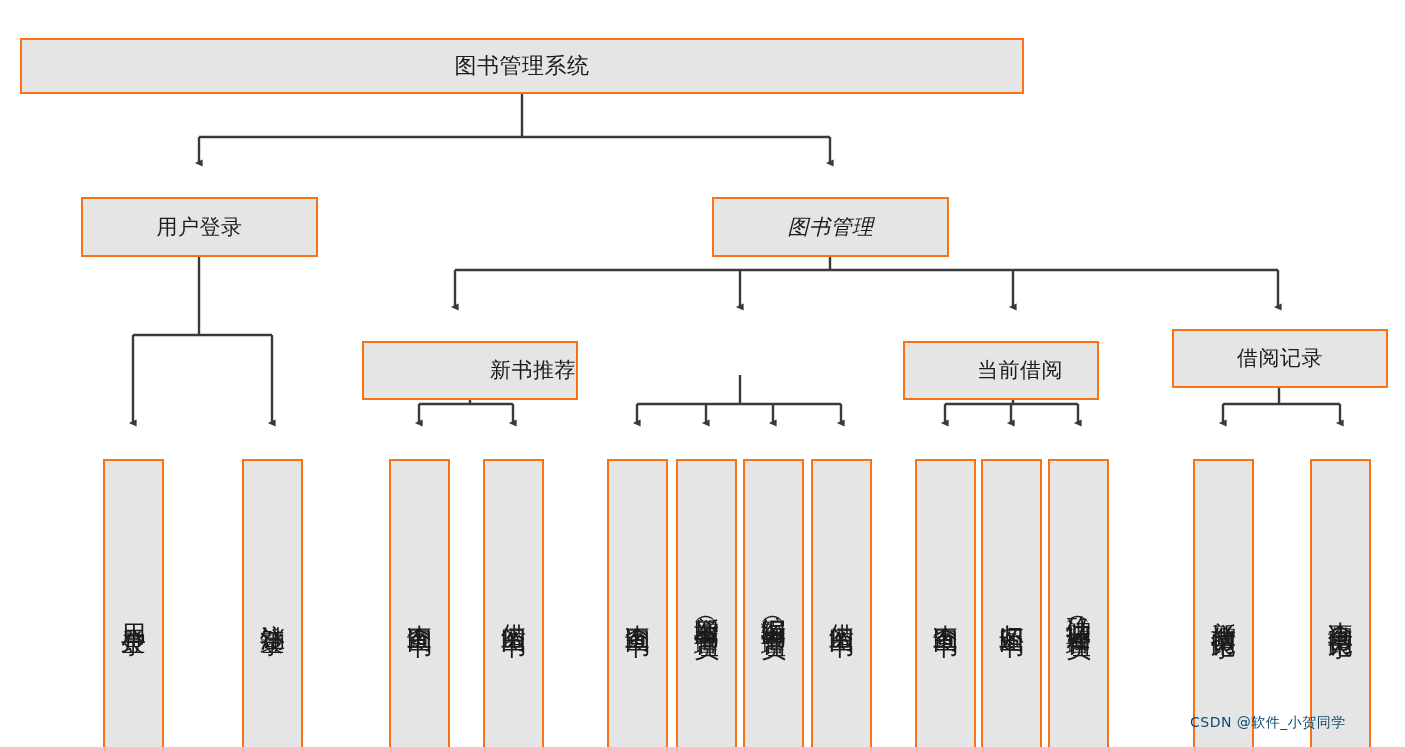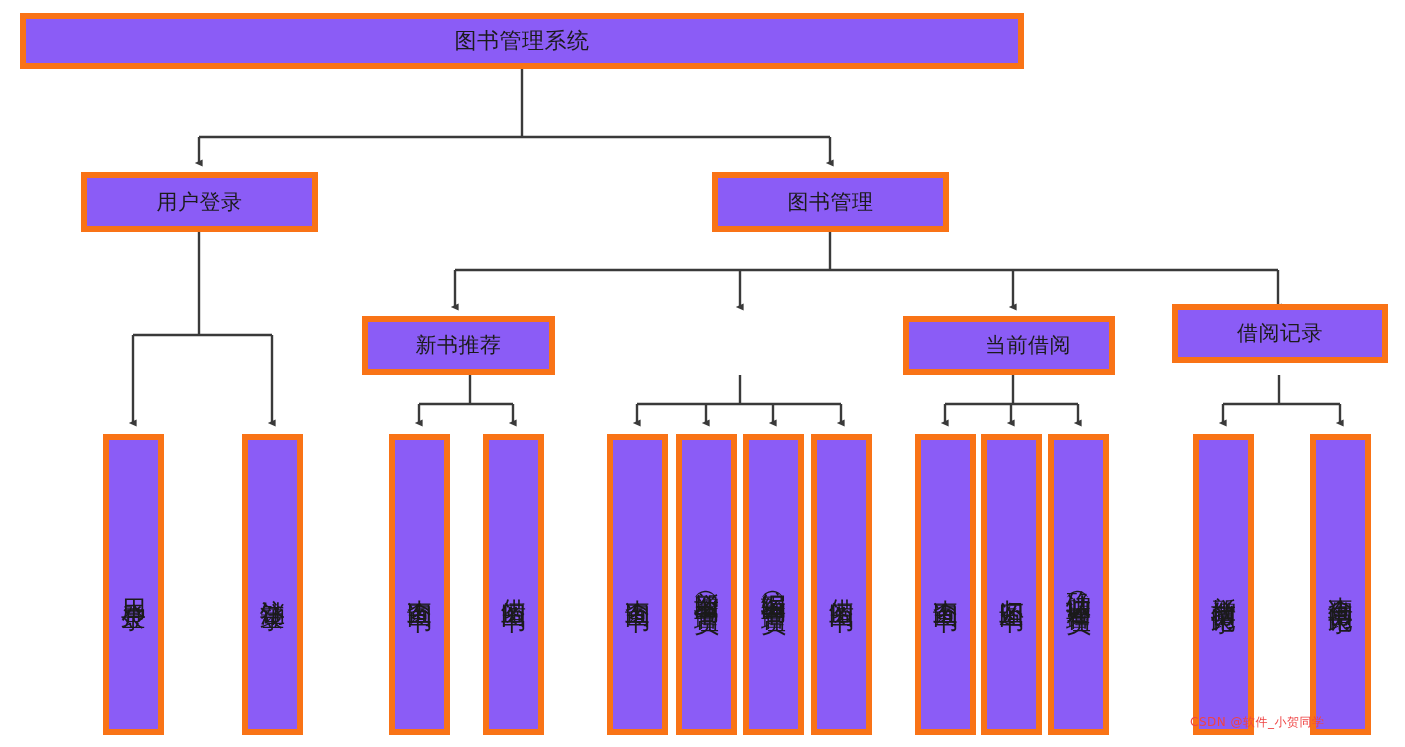--- a/index.html
+++ b/index.html
@@ -21,26 +21,27 @@
   #edge-layer {
     position: absolute;
     left: 0;
     top: 0;
     width: 1405px;
     height: 747px;
   }
   .node {
     position: absolute;
     box-sizing: border-box;
-    border: 6px solid #f97316;
-    background: #8b5cf6;
+    border: 2px solid #f97316;
+    background: #e5e5e5;
     display: flex;
     align-items: center;
     justify-content: center;
     color: #1b1b1b;
+    margin-top: 25px;
   }
   .node-label {
     display: block;
     text-align: center;
     line-height: 1.18;
   }
   
   .node.horizontal .node-label {
     font-size: 21px;
     letter-spacing: 0.5px;
@@ -59,22 +60,22 @@
     text-orientation: upright;
     font-size: 25px;
     letter-spacing: 3px;
     line-height: 1;
     max-height: 100%;
   }
   .watermark {
     position: absolute;
     left: 1190px;
     top: 714px;
-    font-size: 12px;
-    color: #ef4444;
+    font-size: 14px;
+    color: #0c4a6e;
     white-space: nowrap;
     letter-spacing: 0.5px;
     pointer-events: none;
   }
 </style>
 </head>
 <body>
 
 <div id="diagram-canvas">
 
@@ -129,28 +130,28 @@
     </g>
   </svg>
 
   <div class="node horizontal root" style="left:20px; top:13px; width:1004px; height:56px;">
     <span class="node-label">图书管理系统</span>
   </div>
 
   <div class="node horizontal" style="left:81px; top:172px; width:237px; height:60px;">
     <span class="node-label">用户登录</span>
   </div>
-  <div class="node horizontal" style="left:712px; top:172px; width:237px; height:60px;">
+  <div class="node horizontal" style="left:712px; top:172px; width:237px; height:60px;font-style:italic;">
     <span class="node-label">图书管理</span>
   </div>
 
-  <div class="node horizontal" style="left:362px; top:316px; width:193px; height:59px;">
+  <div class="node horizontal" style="left:362px; top:316px; width:216px; height:59px;justify-content:flex-end;">
     <span class="node-label">新书推荐</span>
   </div>
-  <div class="node horizontal" style="left:903px; top:316px; width:212px; height:59px;padding-left:38px;">
+  <div class="node horizontal" style="left:903px; top:316px; width:196px; height:59px;padding-left:38px;">
     <span class="node-label">当前借阅</span>
   </div>
   <div class="node horizontal" style="left:1172px; top:304px; width:216px; height:59px;">
     <span class="node-label">借阅记录</span>
   </div>
 
   <div class="node vertical" style="left:103px; top:434px; width:61px; height:301px;">
     <span class="node-label">用户登录</span>
   </div>
   <div class="node vertical" style="left:242px; top:434px; width:61px; height:301px;">

